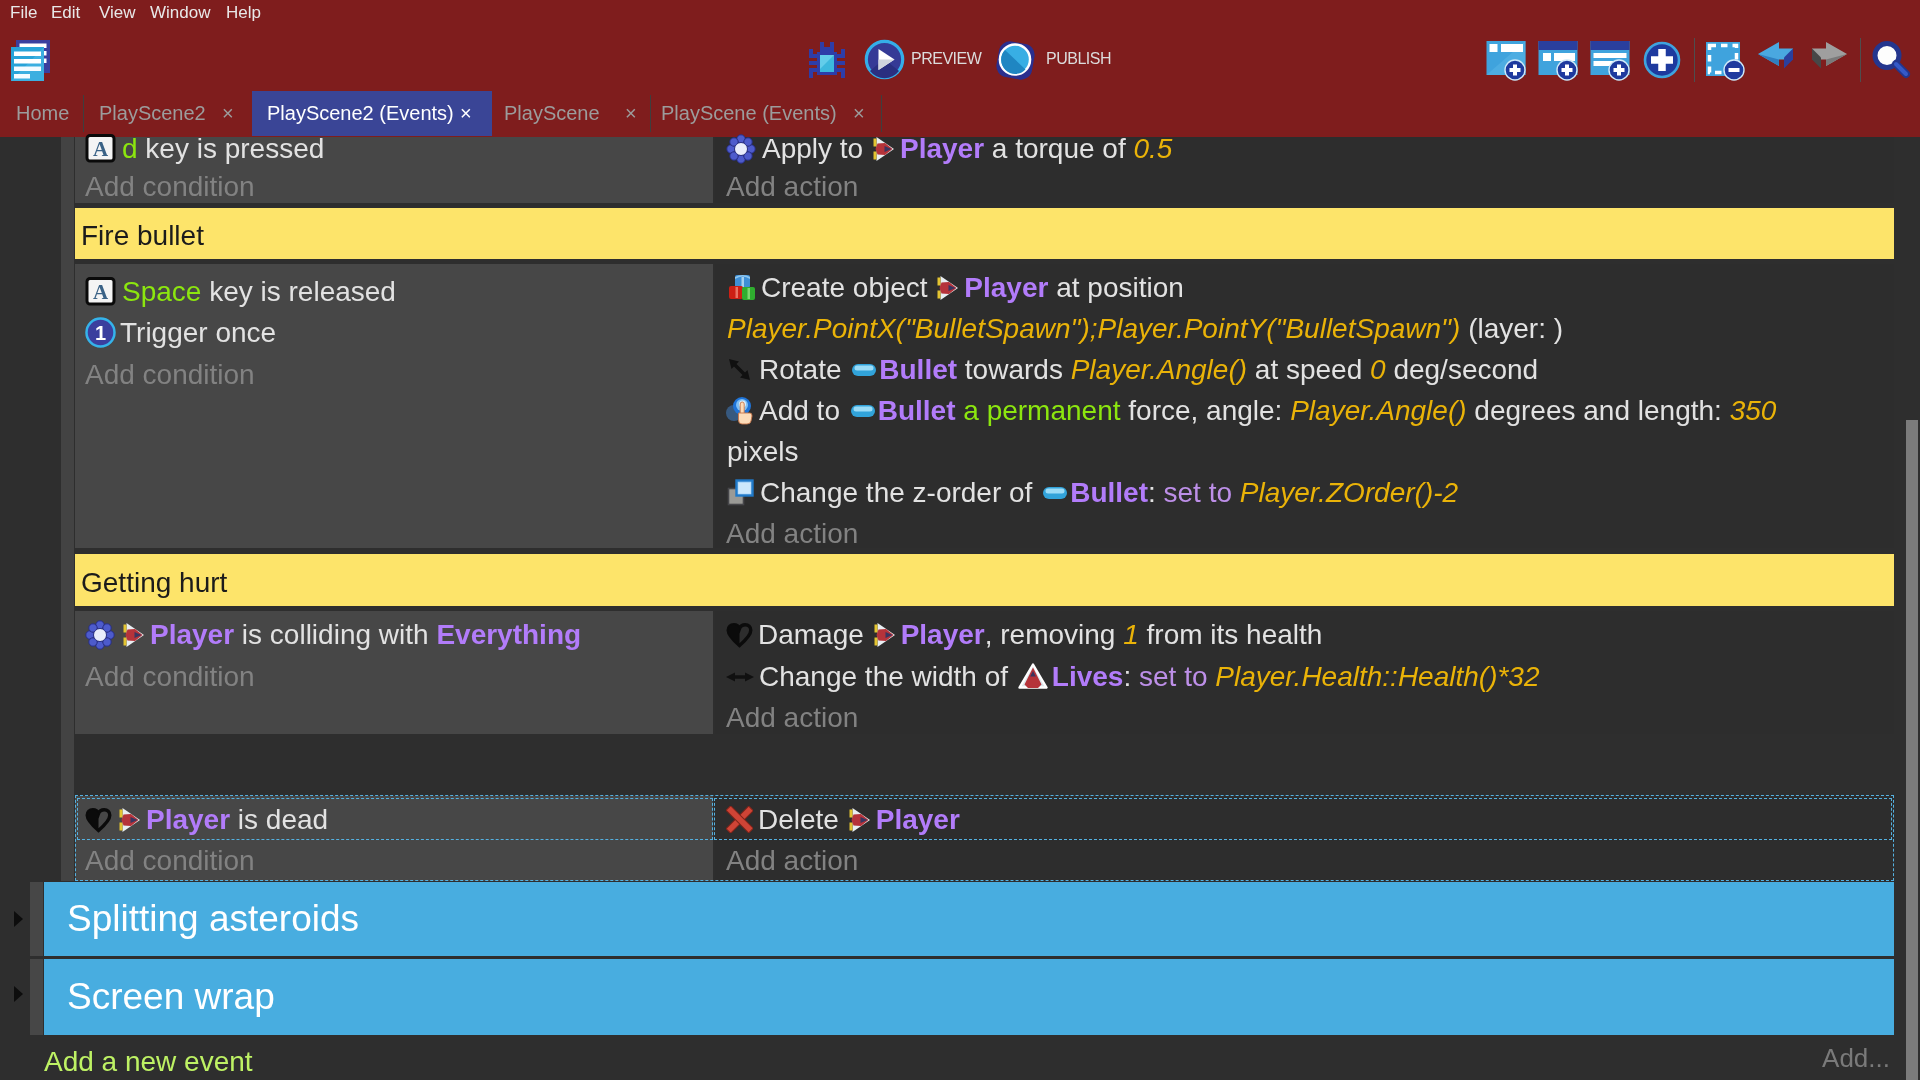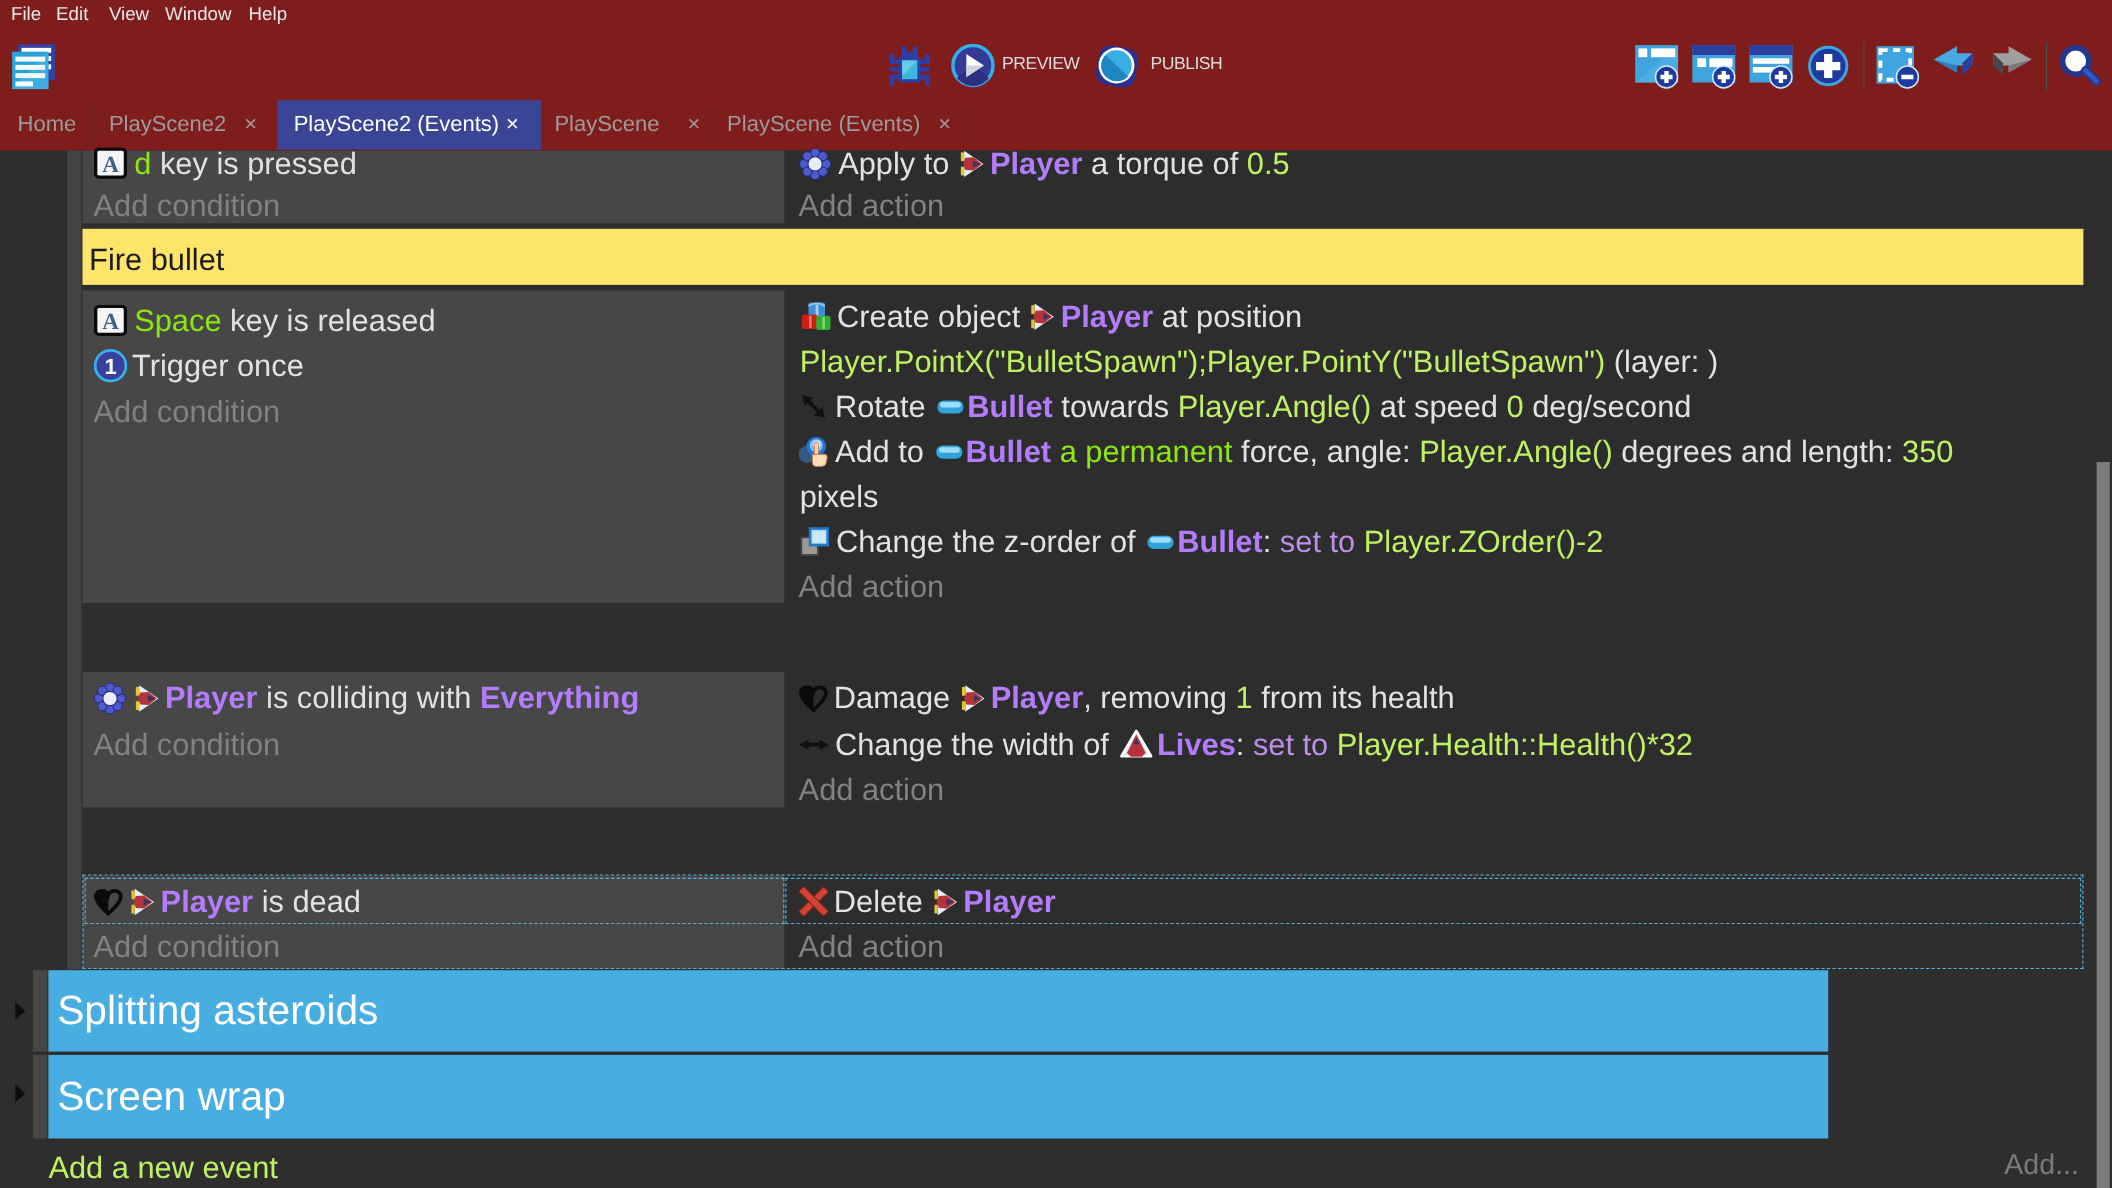--- a/index.html
+++ b/index.html
@@ -9,28 +9,28 @@
   .menu{position:absolute;top:2px;height:22px;line-height:22px;color:#e8e8e8;font-size:17px;}
   .tabtxt{position:absolute;top:91px;height:45px;line-height:45px;color:#9c9c9c;font-size:20px;}
   #activetab{position:absolute;left:252px;top:91px;width:240px;height:45px;background:#3a4596;}
   .toollabel{position:absolute;color:#dcdcdc;font-size:16px;letter-spacing:-0.5px;top:50px;}
   
   .strip{position:absolute;left:61px;width:13px;background:#434343;}
   .cond{position:absolute;left:75px;width:638px;background:#474747;}
   .act{position:absolute;left:715px;width:1179px;background:#2d2d2d;}
   .comment{position:absolute;left:75px;width:1819px;background:#fde46a;color:#1b1b1b;font-size:28px;display:flex;align-items:center;padding-left:6px;padding-top:5px;box-sizing:border-box;}
   
-  .group{position:absolute;left:44px;width:1618px;background:#48ade0;color:#fff;font-size:37px;display:flex;align-items:center;padding-left:8px;box-sizing:border-box;}
+  .group{position:absolute;left:44px;width:1850px;background:#48ade0;color:#fff;font-size:37px;display:flex;align-items:center;padding-left:23px;box-sizing:border-box;}
   
   .gstrip{position:absolute;left:30px;width:13px;background:#474747;}
   .line{position:absolute;height:41px;display:flex;align-items:center;white-space:pre;font-size:28px;color:#e2e2e2;}
   .ph{color:#828282;}
   .grn{color:#8ce60f;}
   .obj{color:#b27cfa;font-weight:bold;text-align:right;}
-  .expr{color:#bef264;}
+  .expr{color:#eab308;font-style:italic;}
   .vio{color:#bd8fe8;}
   .ic{flex:0 0 auto;}
   svg{display:block;}
 </style>
 </head>
 <body>
 <div id="top">
   <div class="menu" style="left:10px;">File</div>
   <div class="menu" style="left:51px;">Edit</div>
   <div class="menu" style="left:99px;">View</div>
@@ -167,20 +167,21 @@
   <div class="strip" style="top:0;height:744px;"></div>
 
   <div class="cond" style="top:0;height:66px;"></div>
   <div class="act" style="top:0;height:66px;"></div>
 
   <div class="comment" style="top:71px;height:51px;">Fire bullet</div>
 
   <div class="cond" style="top:127px;height:284px;"></div>
   <div class="act" style="top:127px;height:284px;"></div>
 
+  <div class="comment" style="top:417px;height:52px;">Getting hurt</div>
 
   <div class="cond" style="top:474px;height:123px;"></div>
   <div class="act" style="top:474px;height:123px;"></div>
 
 
   <div class="cond" style="top:659px;height:85px;"></div>
   <div class="act" style="top:659px;height:85px;"></div>
 
   <div class="gstrip" style="top:745px;height:74px;"></div>
   <div class="group" style="top:745px;height:74px;">Splitting asteroids</div>

